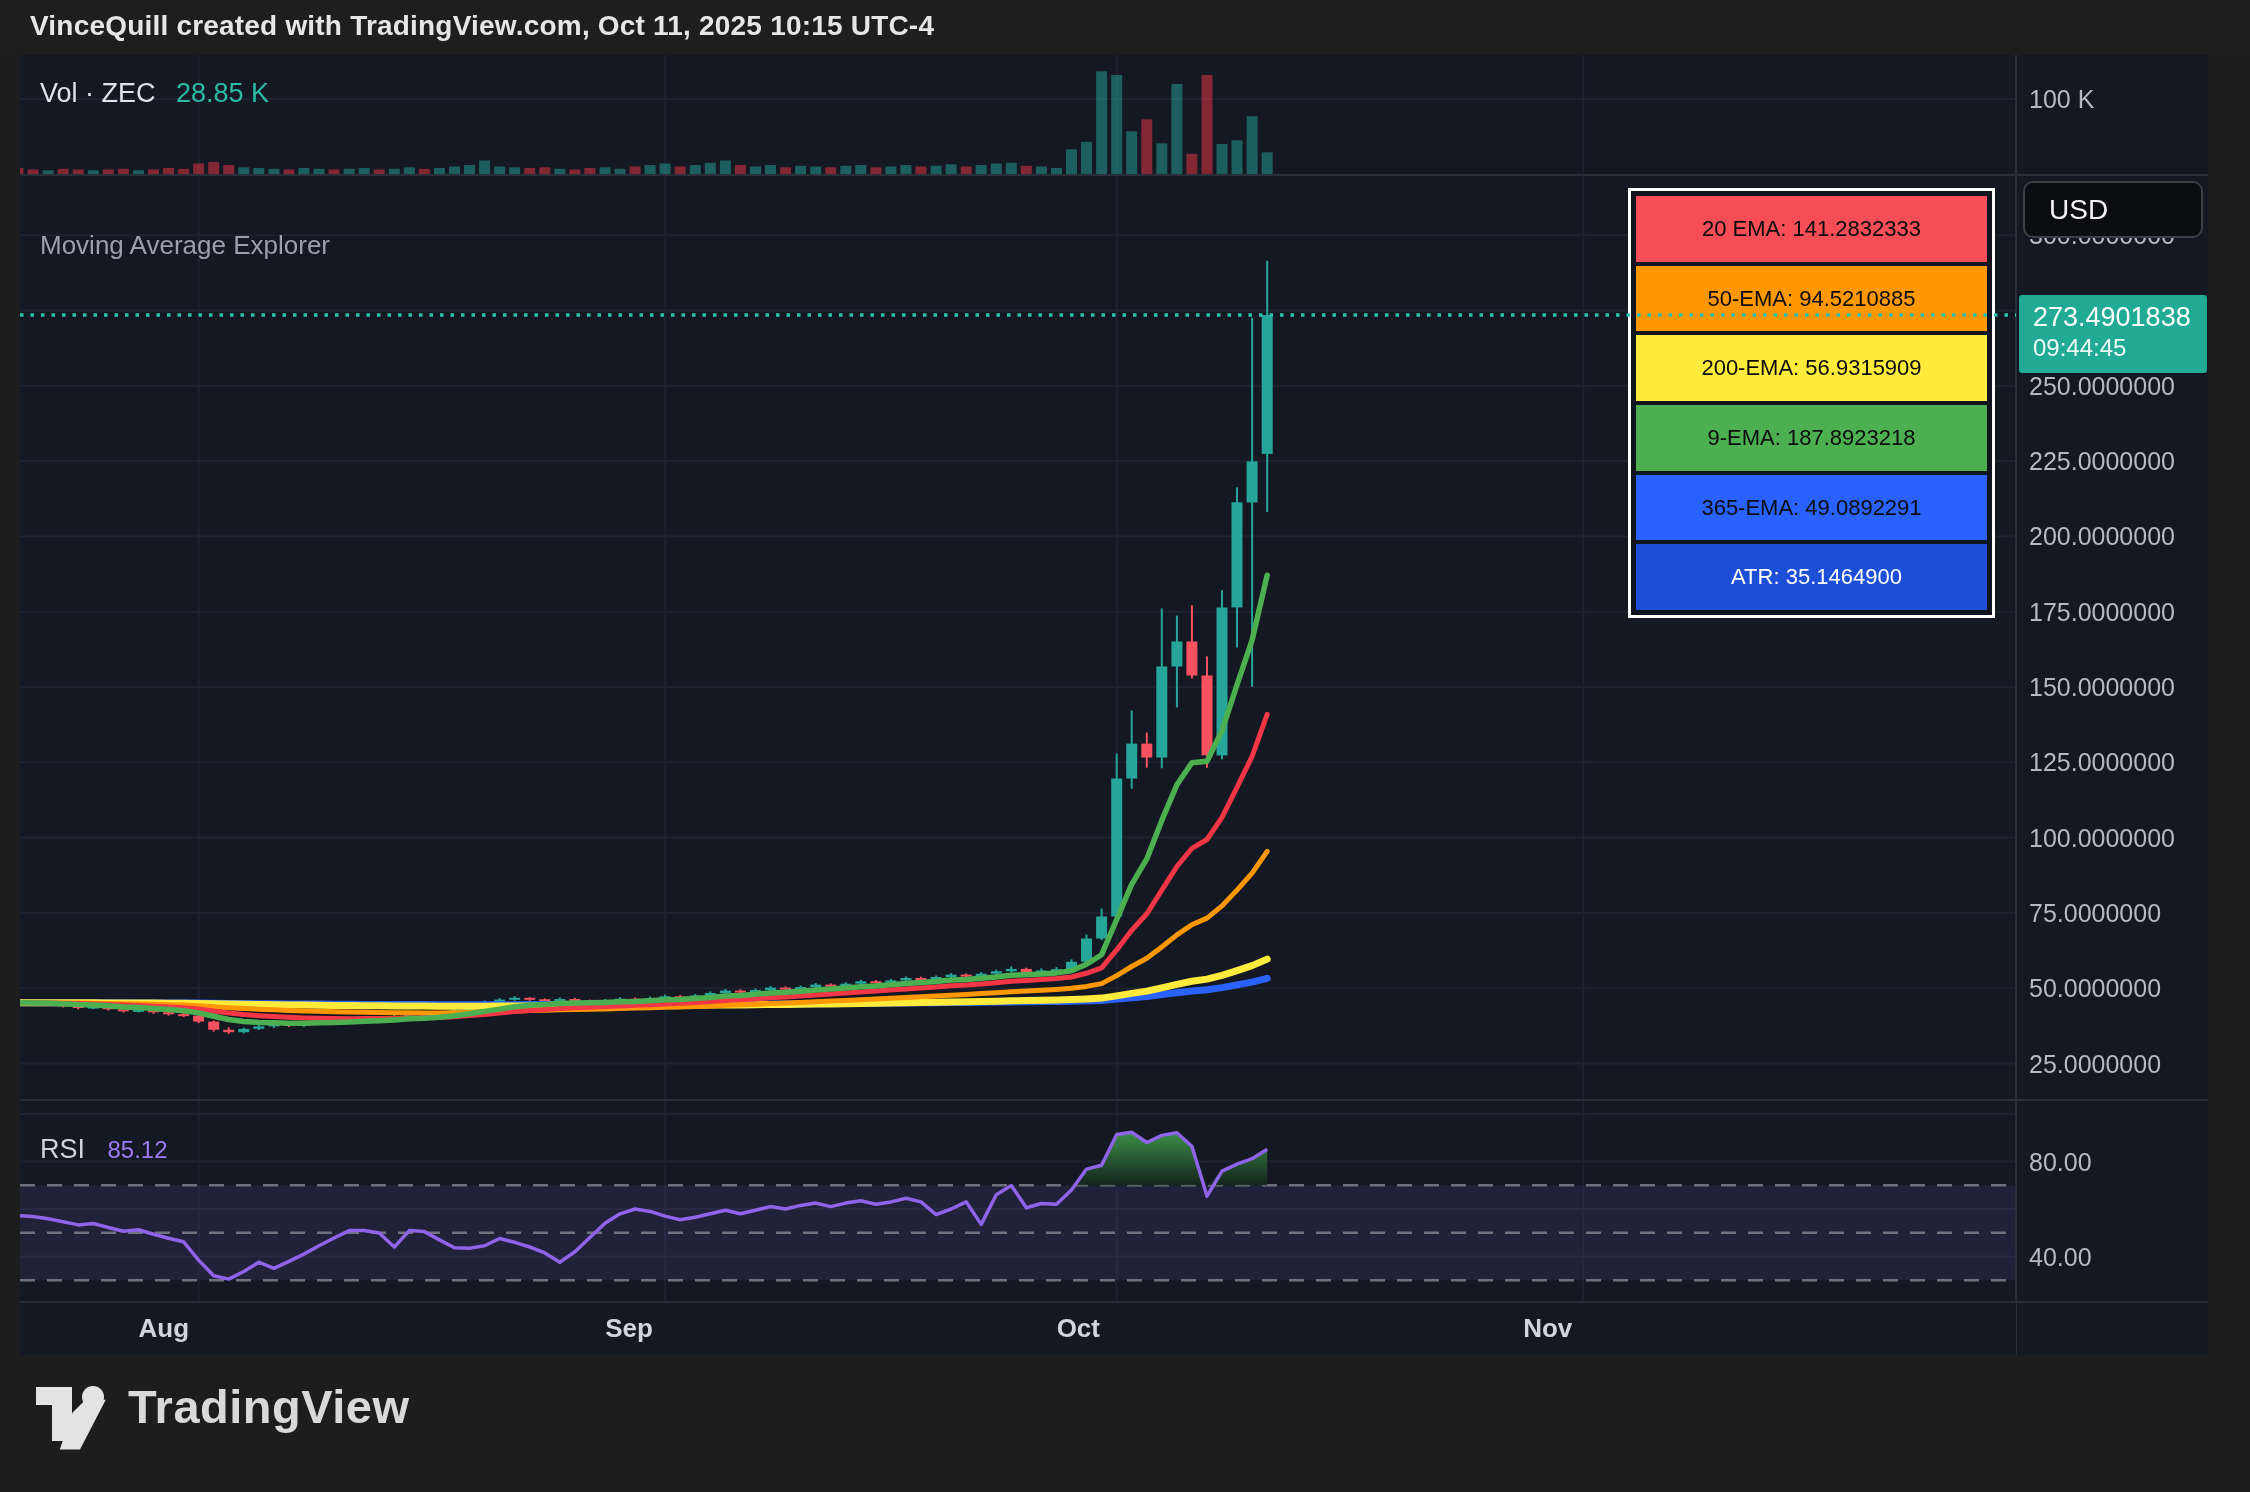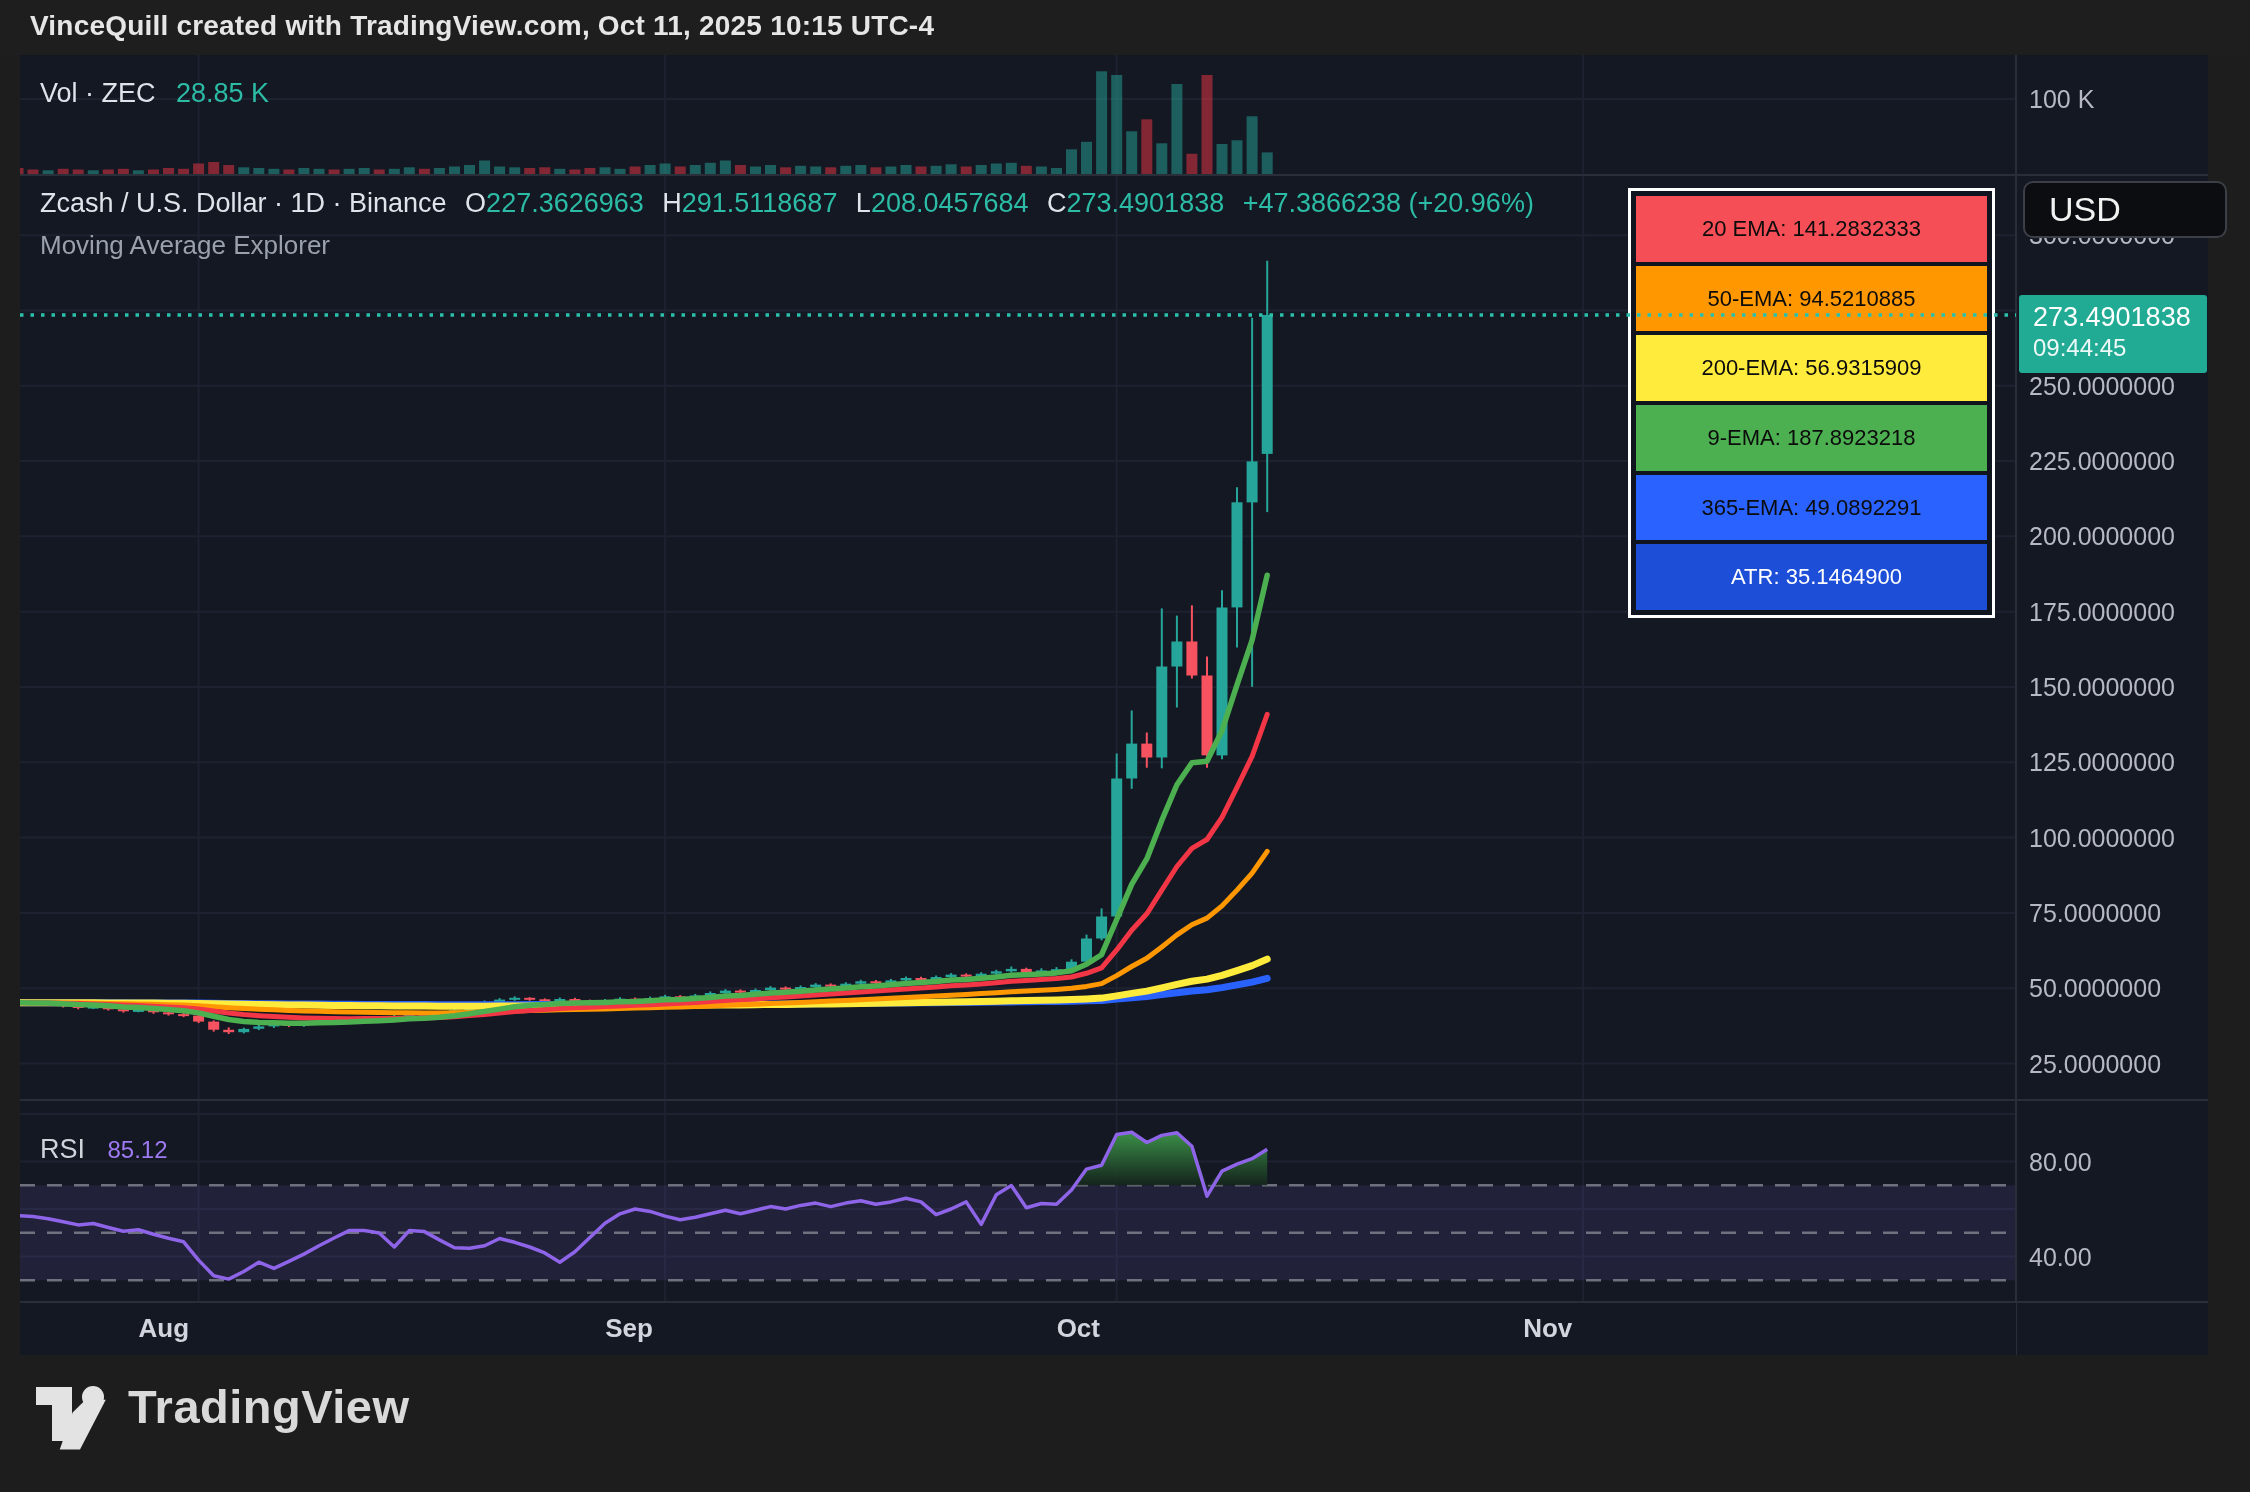--- a/index.html
+++ b/index.html
@@ -16,22 +16,22 @@
   .lg-gray { color:#9aa0ac; font-size:26px; }
   .lg-purple { color:#9d79f2; font-size:24px; }
   .ohlc-l { color:#dfe3ea; font-size:27px; margin-left:14px; }
   .ohlc-v { color:#2cbca6; font-size:27px; }
   #trend-panel { position:absolute; left:1608px; top:133px; width:367px; height:430px; z-index:5;
                  background:#10141f; border:3px solid #ffffff; display:flex; flex-direction:column; padding:5px; gap:4px; }
   #trend-title { height:62px; display:flex; align-items:center; justify-content:center; color:#fff; font-size:37px; }
   .trend-row { flex:1; display:flex; align-items:center; justify-content:center; font-size:22px; font-weight:500; color:#0c0c0c; }
   #axis-area { position:absolute; left:1996px; top:0; width:192px; height:1300px; z-index:2; border-left:1px solid #2a2e39; }
   .tick { position:absolute; left:12px; height:30px; line-height:30px; font-size:25px; color:#b6b9c3; white-space:nowrap; z-index:2; }
-  #usd-btn { position:absolute; left:6px; top:126px; width:204px; height:57px; background:#0c0d10; border:2px solid #3c3f47;
-             border-radius:10px; color:#f2f2f2; font-size:34px; line-height:53px; padding-left:24px; z-index:8; }
+  #usd-btn { position:absolute; left:6px; top:126px; width:180px; height:57px; background:#0c0d10; border:2px solid #3c3f47;
+             border-radius:10px; color:#f2f2f2; font-size:28px; line-height:53px; padding-left:24px; z-index:8; }
   #price-badge { position:absolute; left:2px; top:240px; width:188px; height:78px; border-radius:3px; z-index:8;
                  padding:6px 0 0 14px; }
   #price-badge .p { font-size:27px; color:#ffffff; line-height:32px; }
   #price-badge .tm { font-size:24px; color:rgba(255,255,255,0.92); line-height:30px; }
   #time-strip { position:absolute; left:0; top:1247px; width:1996px; height:53px; z-index:3; }
   .month-lbl { position:absolute; top:11px; width:120px; margin-left:-60px; font-size:26px; font-weight:600; color:#d2d5dd; }
   #footer { position:absolute; left:0; top:1355px; width:2250px; height:137px; background:#1d1d1e; z-index:10; }
   #tv-logo { position:absolute; left:36px; top:30px; }
   #tv-brand { position:absolute; left:128px; top:24px; font-size:47px; font-weight:700; color:#d9d9d9; letter-spacing:0.5px; }
 </style>
@@ -351,28 +351,20 @@
           <line x1="0" y1="1247" x2="2188" y2="1247" stroke="#2a2e39" stroke-width="2"></line>
           <line x1="1996" y1="0" x2="1996" y2="1247" stroke="#2a2e39" stroke-width="2"></line>
         </g>
       </svg></div>
 
   <div class="legend" style="left:20px; top:23px;">
     <span class="lg-lbl">Vol · ZEC</span>
     <span class="lg-teal" style="margin-left:16px;">28.85 K</span>
   </div>
 
-  <div class="legend" style="left:20px; top:133px;">
-    <span class="lg-lbl">Zcash / U.S. Dollar · 1D · Binance</span>
-    <span class="ohlc-l">O</span><span class="ohlc-v">227.3626963</span>
-    <span class="ohlc-l">H</span><span class="ohlc-v">291.5118687</span>
-    <span class="ohlc-l">L</span><span class="ohlc-v">208.0457684</span>
-    <span class="ohlc-l">C</span><span class="ohlc-v">273.4901838</span>
-    <span class="ohlc-v" style="margin-left:14px;">+47.3866238 (+20.96%)</span>
-  </div>
 
   <div class="legend lg-gray" style="left:20px; top:175px;">Moving Average Explorer</div>
 
   <div class="legend" style="left:20px; top:1079px;">
     <span class="lg-lbl" style="color:#cfd3da;">RSI</span>
     <span class="lg-purple" style="margin-left:18px;">85.12</span>
   </div>
 
   <div id="trend-panel">
   <div class="trend-row" style="background: rgb(246, 78, 86); color: rgb(12, 12, 12);">20 EMA: 141.2832333</div>

